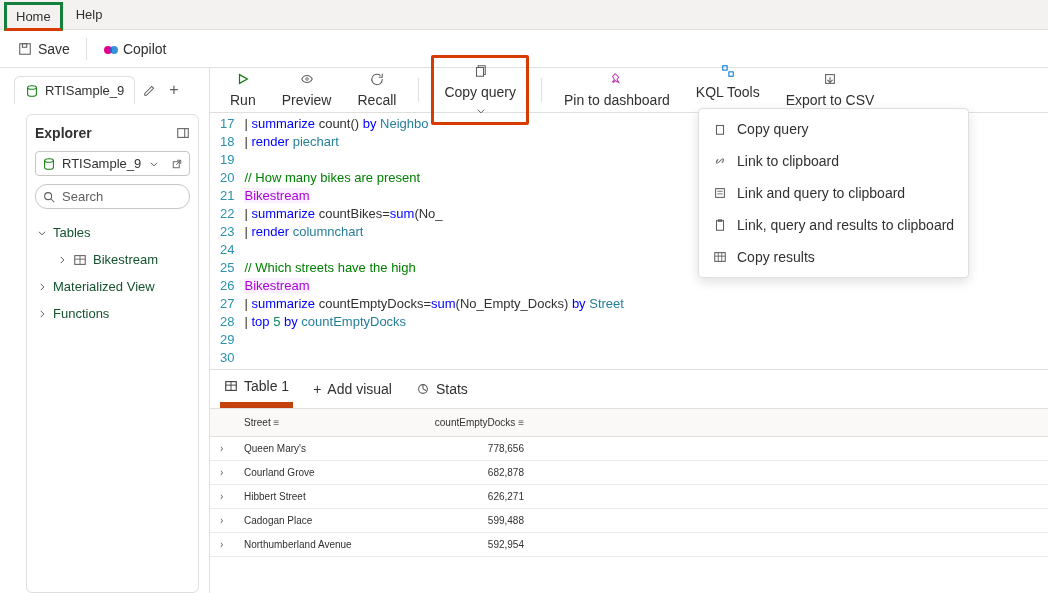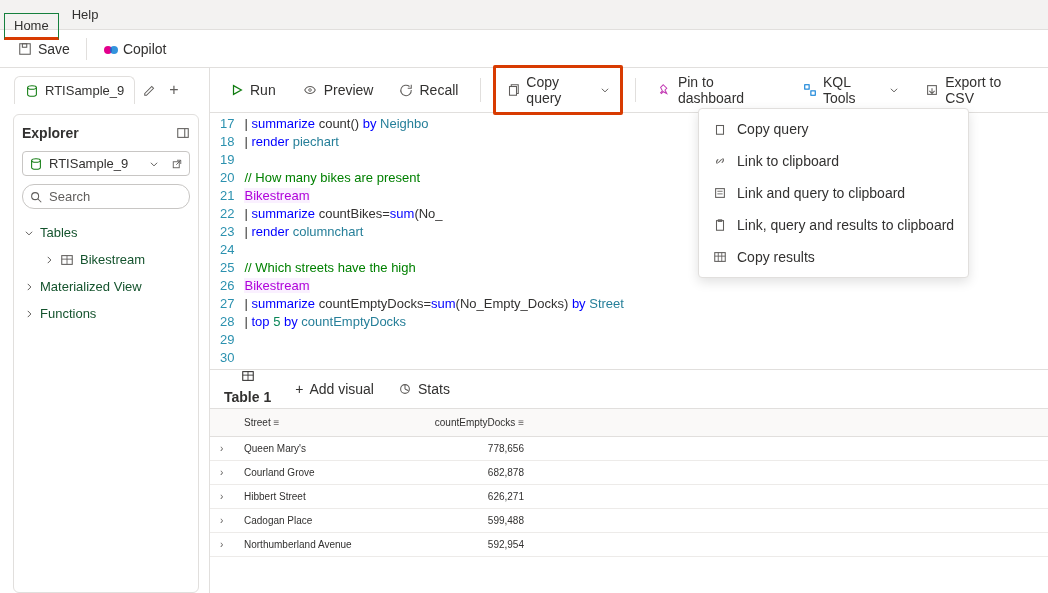--- a/index.html
+++ b/index.html
@@ -1,51 +1,51 @@
 <!DOCTYPE html>
 <html><head>
 <meta charset="utf-8">
 <style>
 * { box-sizing: border-box; margin: 0; padding: 0; font-family: "Segoe UI", sans-serif; }
 body { width: 1048px; height: 593px; overflow: hidden; background: #fff; color: #323130; font-size: 13px; }
 
 
 .menubar { display: flex; align-items: center; height: 30px; background: #f3f2f1; border-bottom: 1px solid #e1dfdd; padding: 0 4px; gap: 4px; }
 .menu-item { padding: 4px 9px; cursor: pointer; font-size: 13px; }
-.menu-item.highlighted { border: 1px solid #15803d; border-bottom: 3px solid #d83b01; position: relative; top: 12px; }
+.menu-item.highlighted { border: 3px solid #15803d; border-bottom: 3px solid #d83b01; position: relative; top: 2px; }
 
 
 .toolbar { display: flex; align-items: center; height: 38px; border-bottom: 1px solid #e1dfdd; padding: 0 10px; gap: 4px; }
 .toolbar-item { display: flex; align-items: center; gap: 6px; padding: 4px 8px; cursor: pointer; font-size: 14px; }
 .toolbar-sep { width: 1px; height: 22px; background: #e1dfdd; margin: 0 4px; }
 
 
 .main { display: flex; height: calc(593px - 30px - 38px); }
 
 
 .explorer { width: 210px; border-right: 1px solid #e1dfdd; display: flex; flex-direction: column; }
 .explorer-tab { display:flex; align-items:center; padding: 8px 10px 0 14px; }
 .explorer-tab-inner { display:flex; align-items:center; gap:6px; border:1px solid #e1dfdd; border-bottom:none; border-radius:6px 6px 0 0; padding:6px 10px; font-size:13px; }
 .explorer-tab .edit { margin-left:8px; color:#605e5c; }
 .explorer-tab .plus { margin-left:12px; color:#605e5c; font-size:16px; }
-.explorer-panel { margin:10px 10px 0 13px; border:1px solid #e1dfdd; border-radius:6px; padding:10px 8px; flex:1; }
+.explorer-panel { margin:10px 10px 0 26px; border:1px solid #e1dfdd; border-radius:6px; padding:10px 8px; flex:1; }
 .explorer-header { display:flex; align-items:center; justify-content:space-between; font-weight:600; font-size:14px; margin-bottom:10px; }
 .db-selector { display:flex; align-items:center; gap:6px; border:1px solid #c8c6c4; border-radius:4px; padding:4px 6px; margin-bottom:8px; }
 .db-selector .chev { margin-left:auto; }
 .db-selector .ext { margin-left:6px; }
 .search-box { display:flex; align-items:center; gap:6px; border:1px solid #c8c6c4; border-radius:12px; padding:4px 6px; margin-bottom:10px; color:#605e5c; }
 .tree-item { display:flex; align-items:center; gap:6px; padding:6px 2px; cursor:pointer; color:#14532d; }
 .tree-item.sub { padding-left:22px; }
 
 
 .content { flex:1; display:flex; flex-direction:column; position:relative; }
 
 
 .qtoolbar { display:flex; align-items:center; height:44px; border-bottom:none; padding:0 10px; gap:6px; position:relative; }
-.qbtn { display:flex; align-items:center; gap:6px; padding:6px 10px; cursor:pointer; font-size:14px; border-radius:4px; }
+.qbtn { display:flex; align-items:center; gap:6px; padding:6px 10px; cursor:pointer; font-size:14px; border-radius:4px;flex-direction:column; }
 .qbtn .chev { margin-left:2px; }
 .qsep { width:1px; height:24px; background:#e1dfdd; margin:0 6px; }
 .copy-highlight { border:3px solid #d83b01; border-radius:2px; }
 
 
 .dropdown { position:absolute; top:40px; left:488px; background:#fff; border:1px solid #e1dfdd; border-radius:4px; box-shadow:0 4px 12px rgba(0,0,0,0.12); min-width:236px; z-index:10; padding:4px 0; }
 .dropdown-item { display:flex; align-items:center; gap:10px; padding:8px 14px; cursor:pointer; font-size:14px; }
 
 
 .editor { display:flex; font-family:Consolas,monospace; font-size:13px; line-height:1.45; padding-left:4px; border-top:1px solid #e1dfdd; }
@@ -58,21 +58,21 @@
 .op { color:#323130; }
 .num { color:#098658; }
 .cmt { color:#008000; }
 .tbl { color:#af00db; background:#faf0ff; }
 .col { color:#267f99; }
 .pipe { color:#323130; }
 
 
 .rtabs { display:flex; align-items:center; gap:16px; border-top:1px solid #e1dfdd; border-bottom:1px solid #e1dfdd; padding:0 10px; height:40px; }
 .rtab { display:flex; align-items:center; gap:6px; padding:8px 4px; cursor:pointer; font-size:14px; color:#323130; }
-.rtab.active { border-bottom:4px solid #c2410c; font-weight:700;flex-direction:column; }
+.rtab.active { border-bottom:6px solid #c2410c; font-weight:400; }
 
 
 .rtable { width:100%; border-collapse:collapse; font-size:10px; }
 .rtable th { text-align:left; padding:8px 10px; border-bottom:1px solid #e1dfdd; font-weight:400; color:#323130; background:#faf9f8; }
 .rtable td { padding:6px 10px; border-bottom:1px solid #edebe9; }
 .rtable td.num { text-align:right; font-variant-numeric:tabular-nums; color:#323130; background:none; }
 .row-chev { color:#605e5c; padding-right:6px; }
 
 
 .ic { display:inline-block; width:14px; height:14px; }

